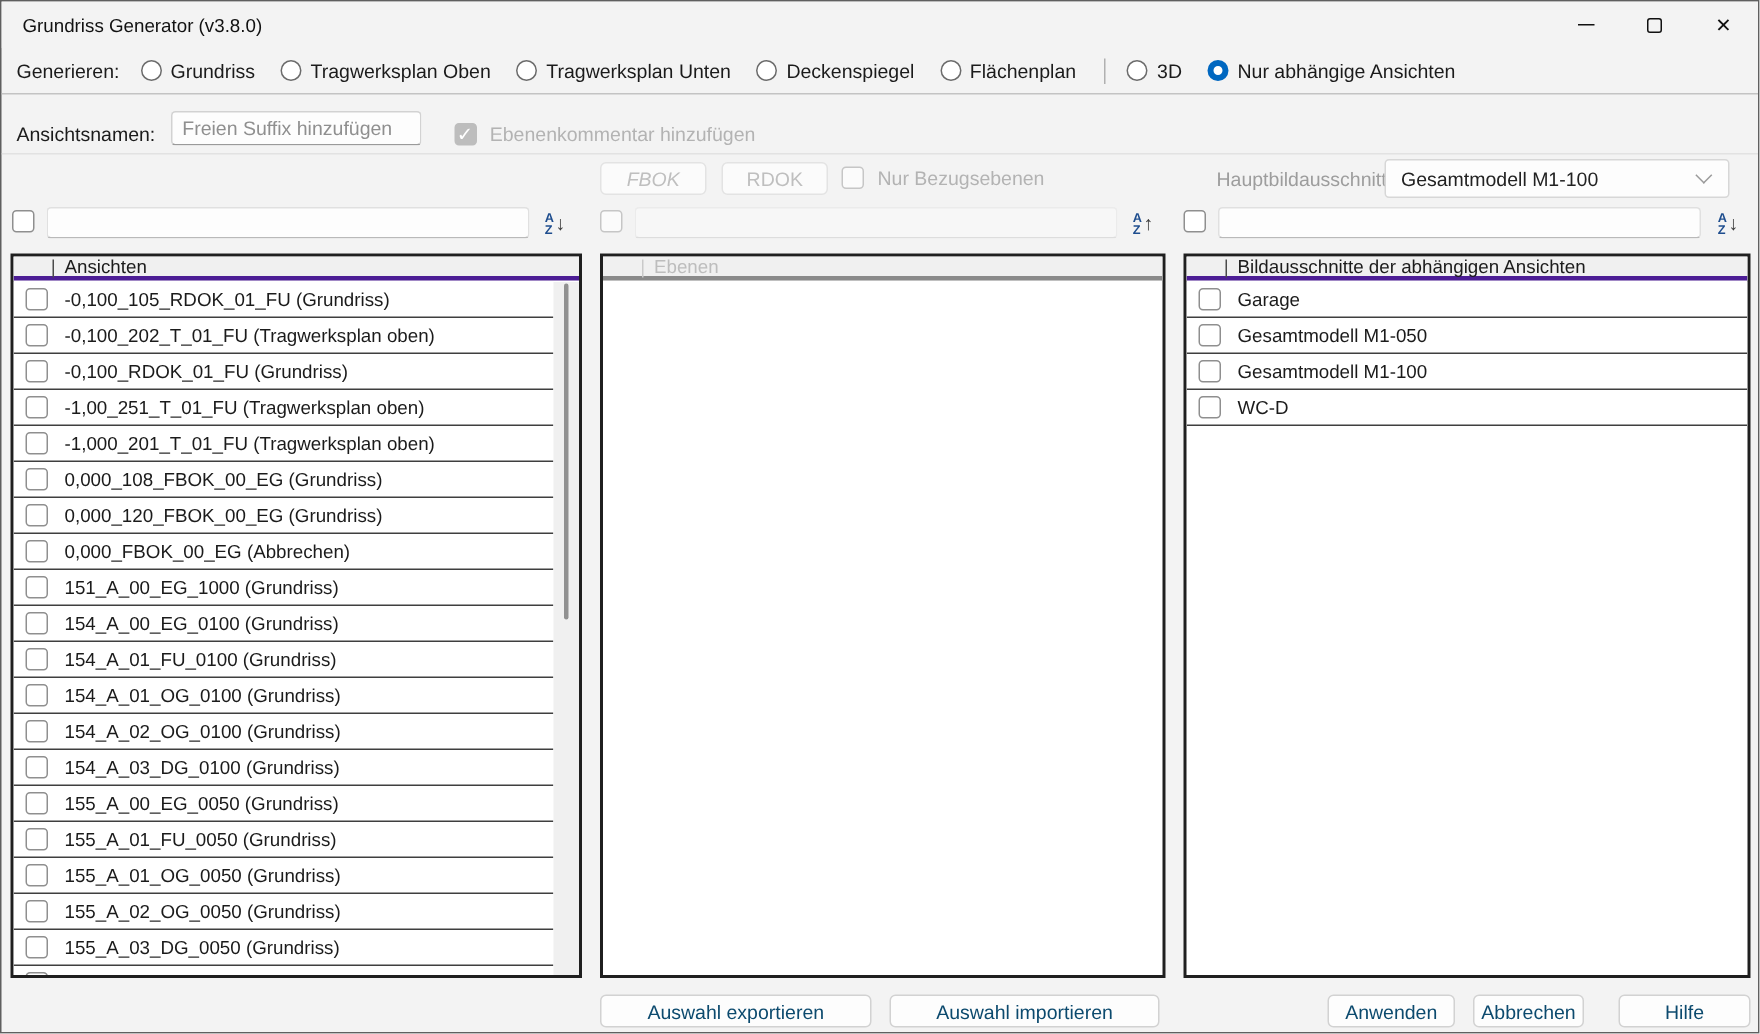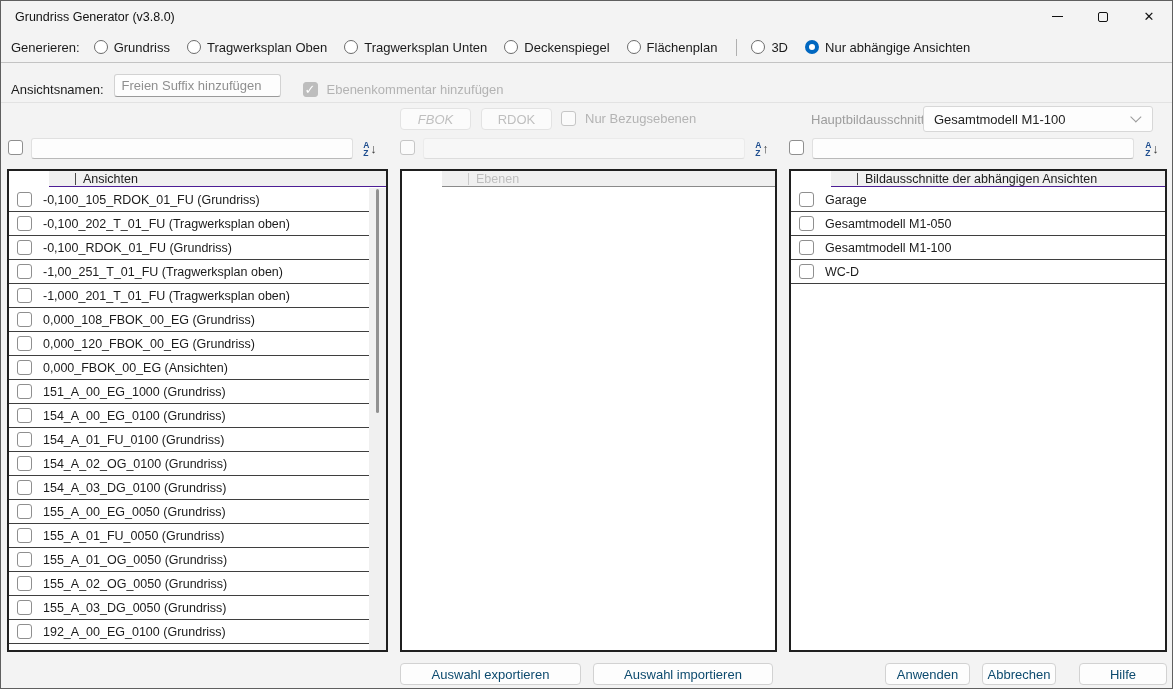--- a/index.html
+++ b/index.html
@@ -54,21 +54,21 @@
   .search-input{position:absolute;top:137px;height:21px;border:1px solid #e0e0e0;border-bottom:1px solid #b9b9b9;border-radius:3px;background:#fdfdfd;font:inherit;padding:0 6px;color:#222;}
   .search-input.disabled{background:#f7f7f7;border-color:#ebebeb;border-bottom-color:#ddd;}
   .sort-btn{position:absolute;top:137px;width:22px;height:21px;display:flex;align-items:center;justify-content:center;cursor:default;}
   .sort-letters{display:flex;flex-direction:column;font-weight:bold;font-size:8.5px;line-height:8px;color:#1e4d8e;font-family:"Liberation Sans",sans-serif;}
   .sort-arrow{font-size:13px;line-height:1;color:#3b3b3b;margin-left:1px;}
   
   .panel{position:absolute;top:168px;height:483px;border:2px solid #1f1f1f;background:#fff;overflow:hidden;}
   .panel-left{left:6px;width:381px;}
   .panel-mid{left:399px;width:377px;}
   .panel-right{left:788px;width:378px;}
-  .panel-header{height:16px;background:#f0f0f0;border-bottom:1px solid #4c1d95;position:relative;display:flex;align-items:center;margin-left:40px;}
+  .panel-header{height:16px;background:#f0f0f0;border-bottom:3px solid #4c1d95;position:relative;display:flex;align-items:center;}
   .panel-header .tick{position:absolute;left:26px;top:2px;width:1px;height:12px;background:#4a4a4a;}
   .panel-header .htitle{margin-left:34px;font-size:12.5px;}
   .panel-header.disabled{border-bottom-color:#8a8a8a;}
   .panel-header.disabled .tick{background:#c9c9c9;}
   .panel-header.disabled .htitle{color:#bdbdbd;}
   .rows{position:absolute;left:0;right:0;top:17px;bottom:0;overflow:hidden;}
   .rows.with-scroll{right:17px;}
   .lrow{height:24px;border-bottom:1px solid #3f3f3f;display:flex;align-items:center;background:#fff;cursor:default;}
   .lrow .checkbox{margin-left:8px;}
   .lrow .item-label{margin-left:11px;white-space:nowrap;font-size:12.5px;text-align:right;}
@@ -237,38 +237,42 @@
           <span class="item-label">0,000_108_FBOK_00_EG (Grundriss)</span>
         </div>
 
         <div class="lrow">
           <span class="checkbox"></span>
           <span class="item-label">0,000_120_FBOK_00_EG (Grundriss)</span>
         </div>
 
         <div class="lrow">
           <span class="checkbox"></span>
-          <span class="item-label">0,000_FBOK_00_EG (Ansichten)</span>
+          <span class="item-label">0,000_FBOK_00_EG (Abbrechen)</span>
         </div>
 
         <div class="lrow">
           <span class="checkbox"></span>
           <span class="item-label">151_A_00_EG_1000 (Grundriss)</span>
         </div>
 
         <div class="lrow">
           <span class="checkbox"></span>
           <span class="item-label">154_A_00_EG_0100 (Grundriss)</span>
         </div>
 
         <div class="lrow">
           <span class="checkbox"></span>
           <span class="item-label">154_A_01_FU_0100 (Grundriss)</span>
         </div>
 
+        <div class="lrow">
+          <span class="checkbox"></span>
+          <span class="item-label">154_A_01_OG_0100 (Grundriss)</span>
+        </div>
 
         <div class="lrow">
           <span class="checkbox"></span>
           <span class="item-label">154_A_02_OG_0100 (Grundriss)</span>
         </div>
 
         <div class="lrow">
           <span class="checkbox"></span>
           <span class="item-label">154_A_03_DG_0100 (Grundriss)</span>
         </div>

